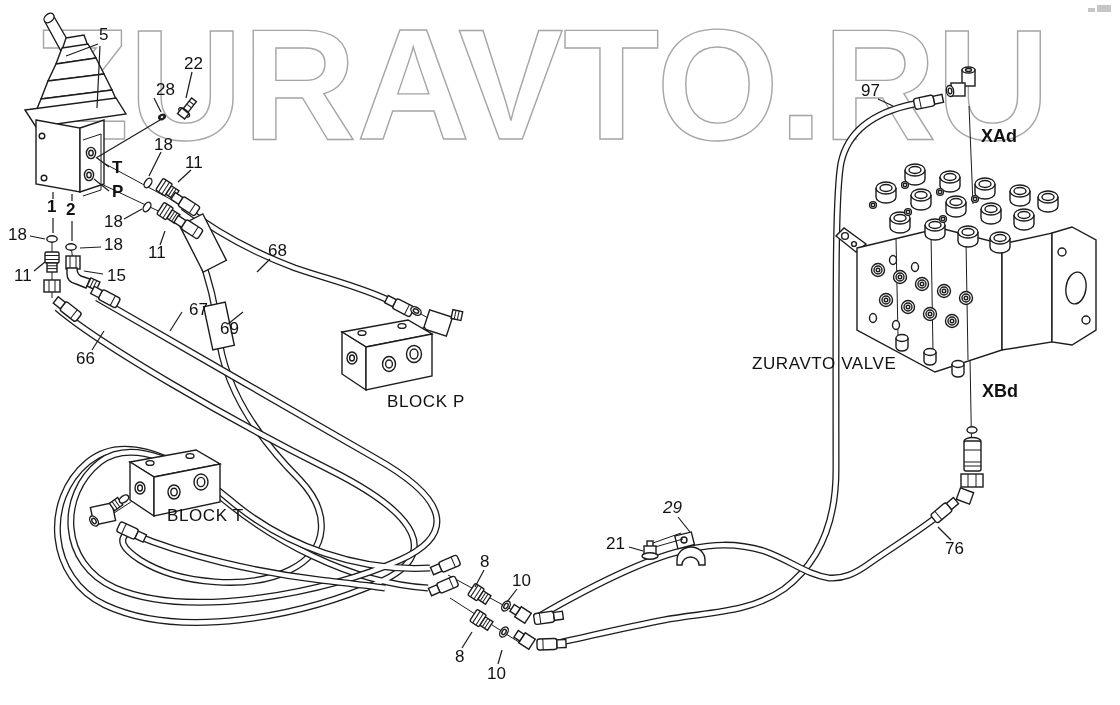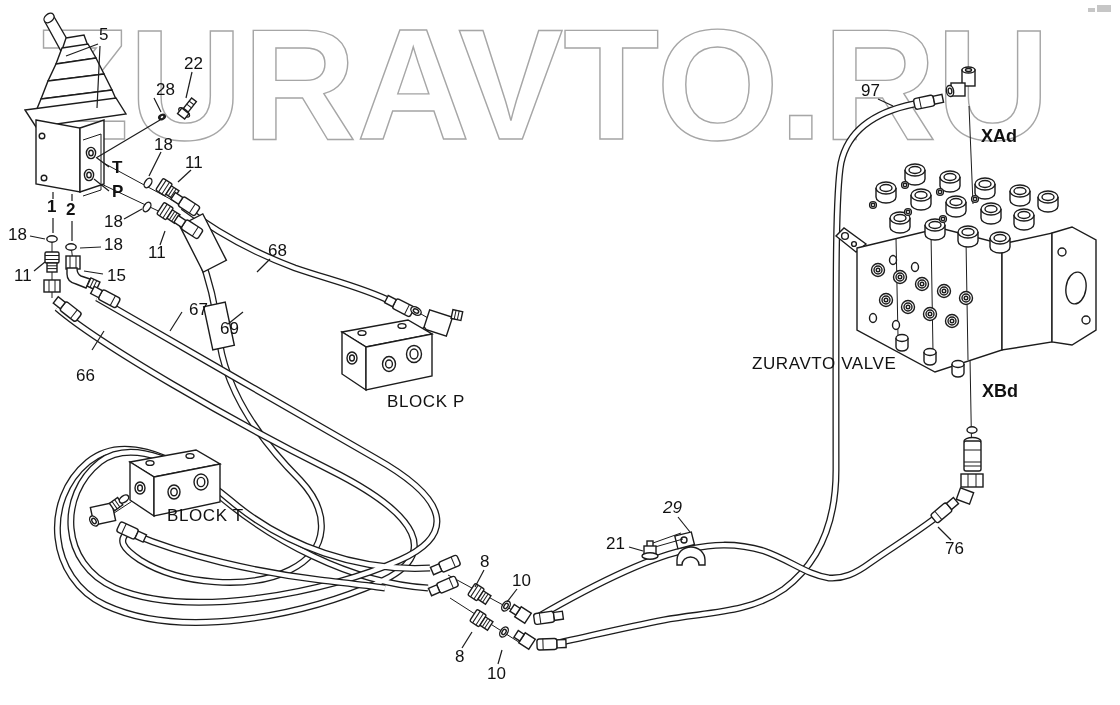--- a/index.html
+++ b/index.html
@@ -389,21 +389,21 @@
 <div class="lbl b" style="left:112px;top:158px;">T</div>
 <div class="lbl b" style="left:112px;top:182px;">P</div>
 <div class="lbl" style="left:104px;top:212px;">18</div>
 <div class="lbl" style="left:148px;top:243px;">11</div>
 <div class="lbl b" style="left:47px;top:197px;">1</div>
 <div class="lbl b" style="left:66px;top:200px;">2</div>
 <div class="lbl" style="left:8px;top:225px;">18</div>
 <div class="lbl" style="left:104px;top:235px;">18</div>
 <div class="lbl" style="left:14px;top:266px;">11</div>
 <div class="lbl" style="left:107px;top:266px;">15</div>
-<div class="lbl" style="left:76px;top:366px;">66</div>
+<div class="lbl" style="left:76px;top:349px;">66</div>
 <div class="lbl" style="left:177px;top:300px;margin-left:12px;">67</div>
 <div class="lbl" style="left:268px;top:241px;">68</div>
 <div class="lbl" style="left:220px;top:319px;">69</div>
 <div class="lbl wide" style="left:387px;top:392px;">BLOCK P</div>
 <div class="lbl wide" style="left:167px;top:506px;">BLOCK  T</div>
 <div class="lbl wide" style="left:752px;top:354px;">ZURAVTO VALVE</div>
 <div class="lbl big" style="left:981px;top:126px;">XAd</div>
 <div class="lbl big" style="left:982px;top:381px;">XBd</div>
 <div class="lbl" style="left:861px;top:81px;">97</div>
 <div class="lbl" style="left:945px;top:539px;">76</div>

